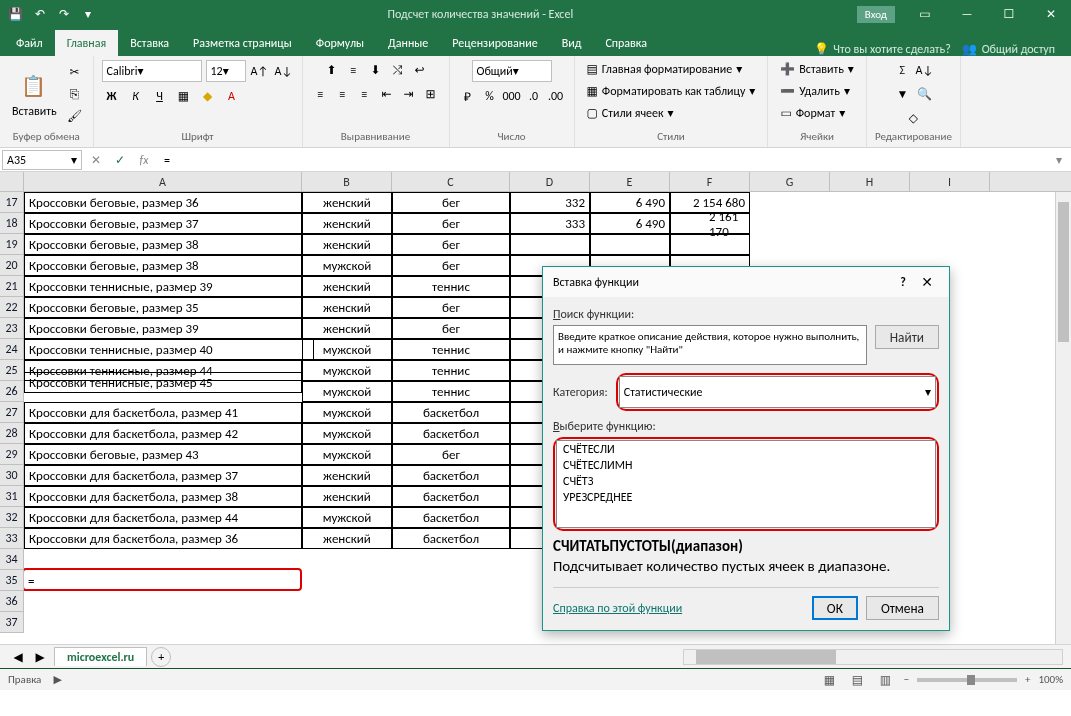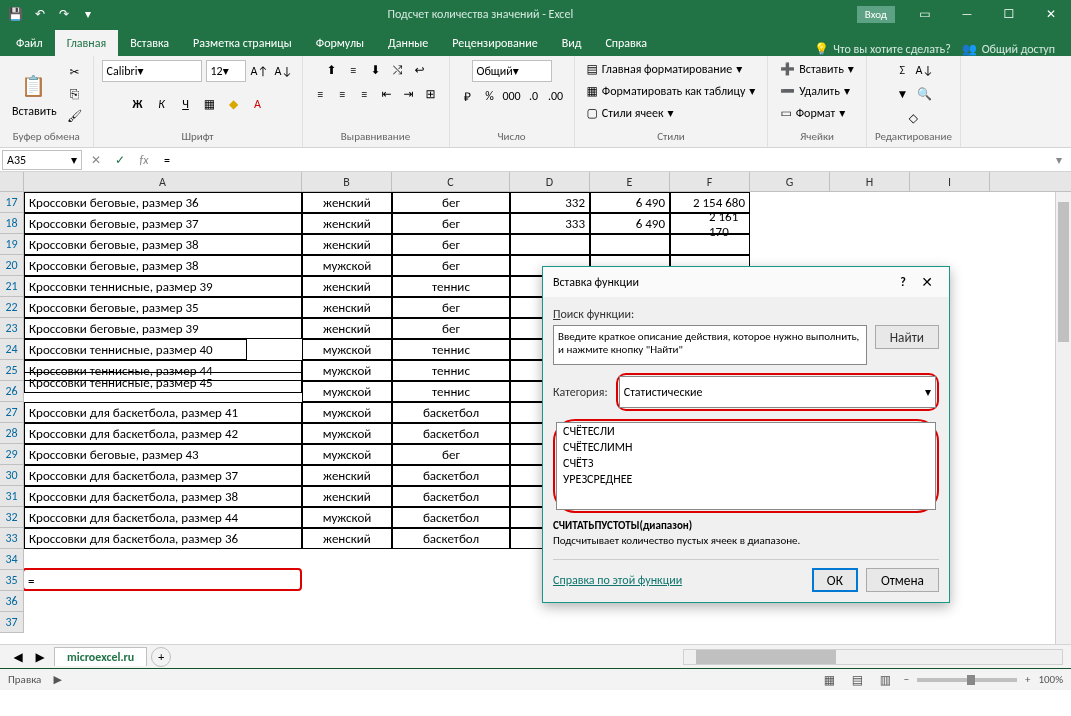--- a/index.html
+++ b/index.html
@@ -42,21 +42,21 @@
 .name-box { width: 80px; border: 1px solid #c0c0c0; margin: 0 2px; padding: 2px 4px; font-size: 12px; display: flex; align-items: center; }
 .fb-btn { width: 24px; height: 22px; display: flex; align-items: center; justify-content: center; color: #888; cursor: pointer; }
 .formula-input { flex: 1; padding: 0 8px; height: 22px; border: none; outline: none; font-size: 12px; }
 
 
 .grid-area { display: flex; height: 472px; position: relative; }
 .row-headers { width: 24px; background: #e6e6e6; border-right: 1px solid #c0c0c0; }
 .col-headers { height: 20px; background: #e6e6e6; display: flex; border-bottom: 1px solid #c0c0c0; }
 .corner { width: 24px; height: 20px; background: #e6e6e6; border-right: 1px solid #c0c0c0; border-bottom: 1px solid #c0c0c0; }
 .col-header { border-right: 1px solid #c0c0c0; display: flex; align-items: center; justify-content: center; font-size: 12px; color: #333; }
-.row-header { height: 21px; border-bottom: 1px solid #c0c0c0; display: flex; align-items: center; justify-content: center; font-size: 12px; color: #0369a1; }
+.row-header { height: 21px; border-bottom: 1px solid #c0c0c0; display: flex; align-items: center; justify-content: center; font-size: 12px; color: #0f172a; }
 .cells { position: relative; }
 .cell { position: absolute; height: 21px; display: flex; align-items: center; padding: 0 4px; font-size: 13px; font-family: Calibri, sans-serif; color: #000; }
 .cell.border { border: 1px solid #000; }
 .cell.num { justify-content: flex-end; }
 .cell.center { justify-content: center; }
 .active-cell { position: absolute; border: 2.5px solid #d00; border-radius: 4px; pointer-events: none; z-index: 5; }
 
 
 .sheet-tabs { height: 24px; background: #f3f3f3; border-top: 1px solid #d4d4d4; display: flex; align-items: center; padding: 0 8px; gap: 4px; }
 .sheet-nav { display: flex; gap: 2px; }
@@ -78,25 +78,25 @@
 .dialog-help { width: 24px; text-align: center; font-weight: bold; cursor: pointer; }
 .dialog-close { width: 24px; text-align: center; cursor: pointer; font-size: 14px; }
 .dialog-body { padding: 10px; }
 .dlg-label { margin-bottom: 4px; }
 .dlg-row { display: flex; gap: 8px; margin-bottom: 8px; }
 .dlg-textarea { flex: 1; background: #fff; border: 1px solid #888; padding: 4px; height: 40px; font-size: 11px; resize: none; }
 .dlg-btn { background: #e8e8e8; border: 1px solid #aaa; padding: 2px 14px; height: 24px; cursor: pointer; }
 .dlg-btn.primary { border: 1px solid #0078d4; box-shadow: inset 0 0 0 1px #0078d4; }
 .dlg-select { flex: 1; background: #fff; border: 1px solid #888; padding: 15px 4px; height: 22px; display: flex; align-items: center; justify-content: space-between; }
 .cat-wrap { border: 2.5px solid #d00; border-radius: 10px; padding: 1px; display: flex; align-items: center; flex: 1; }
-.fn-wrap { border: 2.5px solid #d00; border-radius: 22px; padding: 1px; margin-bottom: 6px; }
+.fn-wrap { border: 2.5px solid #d00; border-radius: 10px; padding: 1px; margin-bottom: 6px; }
 .fn-list { background: #fff; border: 1px solid #888; height: 88px; overflow-y: scroll; }
 .fn-item { padding: 1px 6px; cursor: pointer; }
 .fn-item.sel { background: #0078d4; color: #fff; }
-.fn-desc { margin: 6px 0 12px 0; font-size: 11px; }
+.fn-desc { margin: 6px 0 12px 0; font-size: 15px; }
 .fn-desc b { display: block; margin-bottom: 2px; }
 .dlg-footer { display: flex; align-items: center; padding-top: 8px; border-top: 1px solid #ccc; margin-top: 8px; }
 .dlg-link { color: #0f766e; text-decoration: underline; cursor: pointer; }
 .dlg-footer-btns { margin-left: auto; display: flex; gap: 8px; }
 
 
 .vscroll { position: absolute; right: 0; top: 20px; bottom: 0; width: 16px; background: #f0f0f0; border-left: 1px solid #d0d0d0; }
 .vscroll-thumb { position: absolute; top: 10px; height: 140px; left: 2px; right: 2px; background: #c0c0c0; }
 .accent-underline { color: #333; }
 .accent-underline::first-letter { text-decoration: underline; }
@@ -153,21 +153,21 @@
       <div class="btn-grid">
         <span class="sm-btn">✂</span>
         <span class="sm-btn">⎘</span>
         <span class="sm-btn">🖌</span>
       </div>
     </div>
     <div class="ribbon-group-label">Буфер обмена</div>
   </div>
 
   <div class="ribbon-group">
-    <div class="ribbon-group-body" style="flex-direction:column;align-items:center;gap:12px">
+    <div class="ribbon-group-body" style="flex-direction:column;align-items:flex-start;gap:4px">
       <div class="font-row">
         <div class="font-select name"><span>Calibri</span> ▾</div>
         <div class="font-select size"><span>12</span> ▾</div>
         <span class="sm-btn">A↑</span>
         <span class="sm-btn">A↓</span>
       </div>
       <div class="font-row">
         <span class="sm-btn">
             <b>Ж</b>
           </span>
@@ -345,21 +345,21 @@
         <div class="cell border center" style="left: 368px; top: 105px; width: 118px;">бег</div>
         <div class="cell border num" style="left: 486px; top: 105px; width: 80px;"></div>
         <div class="cell border num" style="left: 566px; top: 105px; width: 80px;"></div>
         <div class="cell border num" style="left: 646px; top: 105px; width: 80px;"></div>
         <div class="cell border" style="left: 0px; top: 126px; width: 278px;">Кроссовки беговые, размер 39</div>
         <div class="cell border center" style="left: 278px; top: 126px; width: 90px;">женский</div>
         <div class="cell border center" style="left: 368px; top: 126px; width: 118px;">бег</div>
         <div class="cell border num" style="left: 486px; top: 126px; width: 80px;"></div>
         <div class="cell border num" style="left: 566px; top: 126px; width: 80px;"></div>
         <div class="cell border num" style="left: 646px; top: 126px; width: 80px;"></div>
-        <div class="cell border" style="left: 0px; top: 147px; width: 223px;">Кроссовки теннисные, размер 40</div>
+        <div class="cell border" style="left: 0px; top: 147px; width: 290px;">Кроссовки теннисные, размер 40</div>
         <div class="cell border center" style="left: 278px; top: 147px; width: 90px;">мужской</div>
         <div class="cell border center" style="left: 368px; top: 147px; width: 118px;">теннис</div>
         <div class="cell border num" style="left: 486px; top: 147px; width: 80px;"></div>
         <div class="cell border num" style="left: 566px; top: 147px; width: 80px;"></div>
         <div class="cell border num" style="left: 646px; top: 147px; width: 80px;"></div>
         <div class="cell border" style="left: 0px; top: 168px; width: 278px;">Кроссовки теннисные, размер 44</div>
         <div class="cell border center" style="left: 278px; top: 168px; width: 90px;">мужской</div>
         <div class="cell border center" style="left: 368px; top: 168px; width: 118px;">теннис</div>
         <div class="cell border num" style="left: 486px; top: 168px; width: 80px;"></div>
         <div class="cell border num" style="left: 566px; top: 168px; width: 80px;"></div>
@@ -463,20 +463,21 @@
     </div>
     <div class="dlg-row" style="align-items:center">
       <span><span class="accent-underline">Категория:</span></span>
       <div class="cat-wrap">
         <div class="dlg-select">
           <span>Статистические</span>
           <span>▾</span>
         </div>
       </div>
     </div>
+    <div class="dlg-label accent-underline">Выберите функцию:</div>
     <div class="fn-wrap">
       <div class="fn-list" id="fn-list">
           <div class="fn-item">СЧЁТЕСЛИ</div>
           <div class="fn-item">СЧЁТЕСЛИМН</div>
           <div class="fn-item">СЧЁТЗ</div>
           <div class="fn-item">УРЕЗСРЕДНЕЕ</div>
         </div>
     </div>
     <div class="fn-desc">
       <b>СЧИТАТЬПУСТОТЫ(диапазон)</b>

